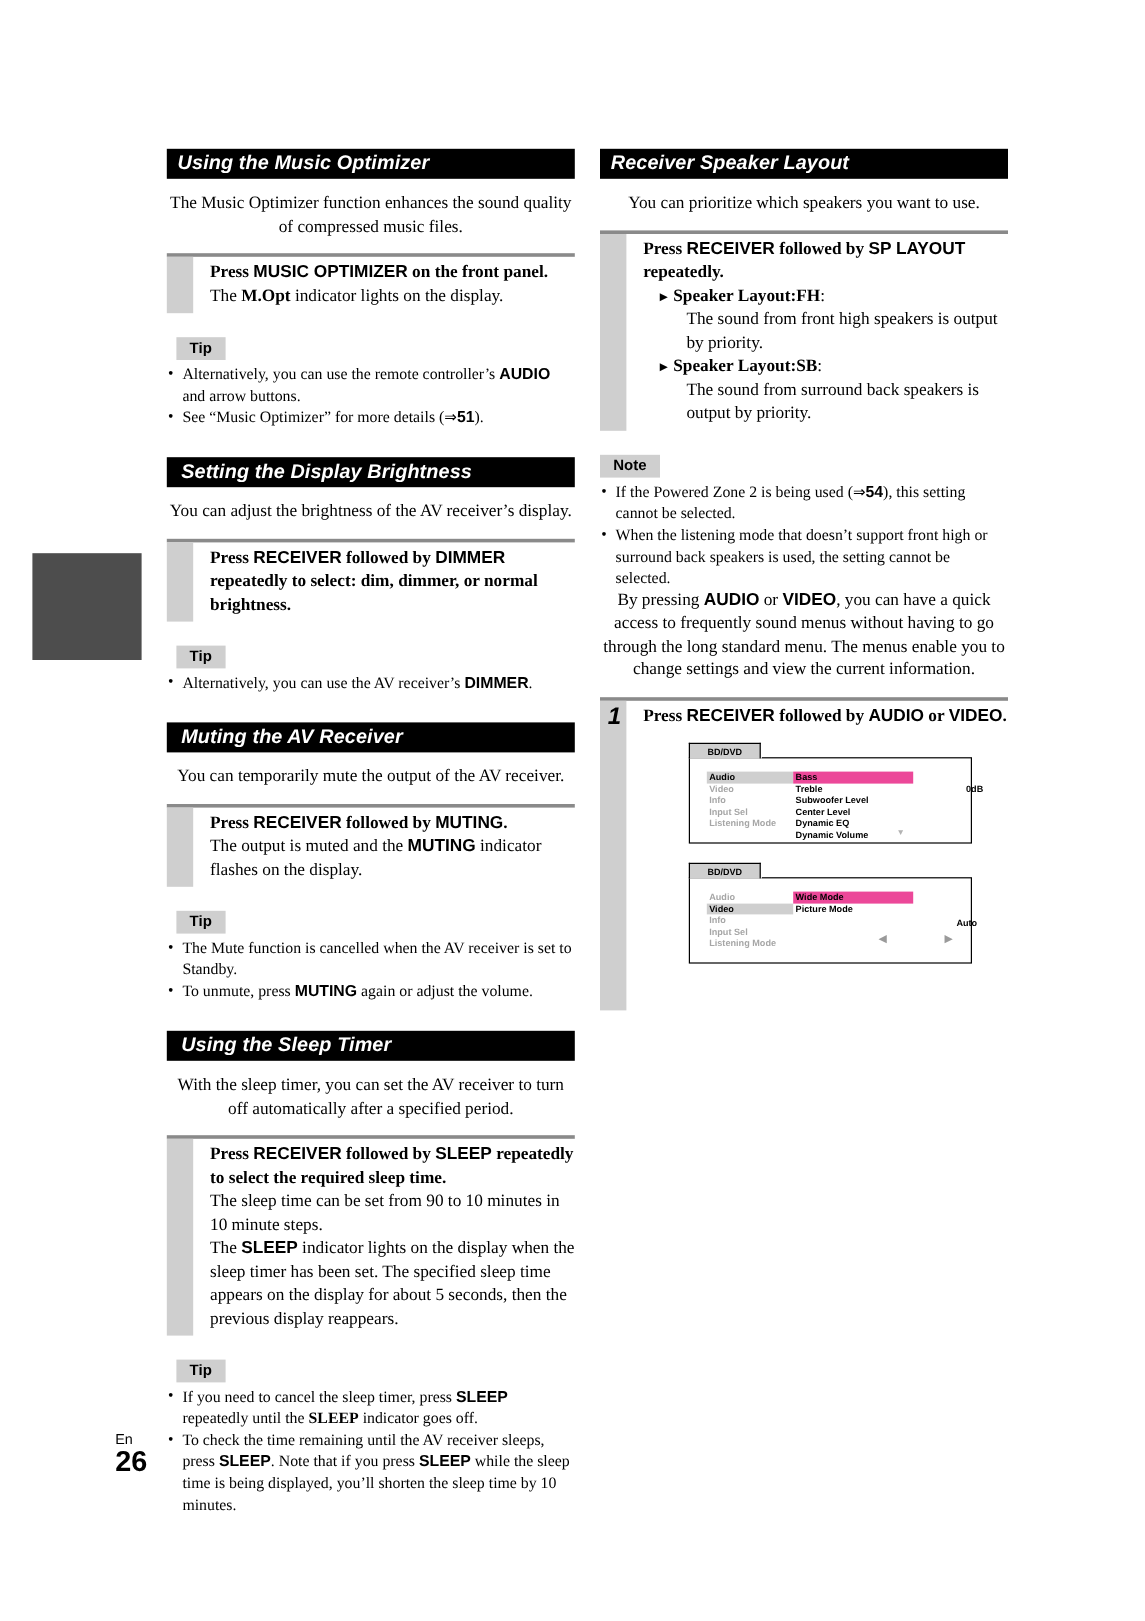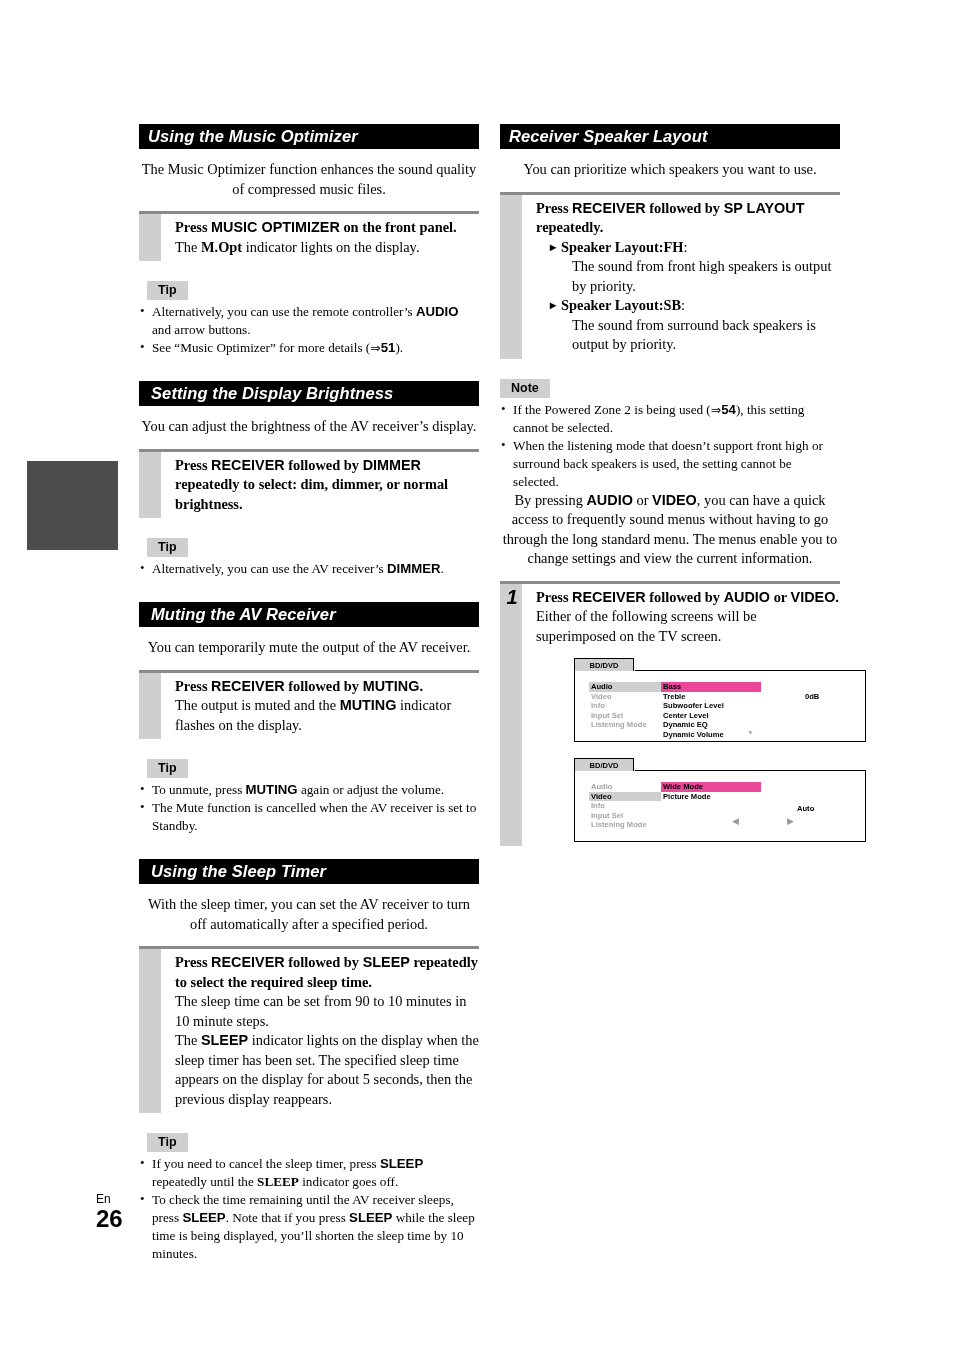--- a/index.html
+++ b/index.html
@@ -184,21 +184,21 @@
   }
   .arrow {
     font-family: "DejaVu Sans", sans-serif;
     font-size: 12.5px;
   }
 
   
   .osd {
     position: relative;
     margin: 12px 0 0 38px;
-    width: 292px;
+    width: 236px;
   }
   .osd-tab {
     width: 60px;
     height: 13px;
     border: 1px solid #000;
     border-bottom: none;
     background: #cfcfcf;
     font-family: "Liberation Sans", sans-serif;
     font-weight: bold;
     font-size: 7.5px;
@@ -338,22 +338,22 @@
     <p class="body">You can temporarily mute the output of the AV receiver.</p>
 
     <div class="instr">
       <div class="sidebar"></div>
       <div class="lead"><span>Press </span><span class="sans-b">RECEIVER</span><span> followed by </span><span class="sans-b">MUTING</span><span>.</span></div>
       <div class="sub"><span>The output is muted and the </span><b class="sans-b">MUTING</b><span> indicator flashes on the display.</span></div>
     </div>
 
     <div class="badge">Tip</div>
     <ul class="bul">
+      <li><span>The Mute function is cancelled when the AV receiver is set to Standby.</span></li>
       <li><span>To unmute, press </span><span class="sans-b">MUTING</span><span> again or adjust the volume.</span></li>
-      <li><span>The Mute function is cancelled when the AV receiver is set to Standby.</span></li>
     </ul>
 
     
     <div class="section-bar gap-top">Using the Sleep Timer</div>
     <p class="body">With the sleep timer, you can set the AV receiver to turn off automatically after a specified period.</p>
 
     <div class="instr">
       <div class="sidebar"></div>
       <div class="lead"><span>Press </span><span class="sans-b">RECEIVER</span><span> followed by </span><span class="sans-b">SLEEP</span><span> repeatedly to select the required sleep time.</span></div>
       <div class="sub">The sleep time can be set from 90 to 10 minutes in 10 minute steps.</div>
@@ -395,21 +395,20 @@
       <li><span>When the listening mode that doesn’t support front high or surround back speakers is used, the setting cannot be selected.</span></li>
     </ul>
 
     
     <p class="body"><span>By pressing </span><span class="sans-b">AUDIO</span><span> or </span><span class="sans-b">VIDEO</span><span>, you can have a quick access to frequently sound menus without having to go through the long standard menu. The menus enable you to change settings and view the current information.</span></p>
 
     <div class="instr" style="min-height:250px">
       <div class="sidebar"></div>
       <div class="stepnum">1</div>
       <div class="lead"><span>Press </span><span class="sans-b">RECEIVER</span><span> followed by </span><span class="sans-b">AUDIO</span><span> or </span><span class="sans-b">VIDEO</span><span>.</span></div>
-      <div class="sub">Either of the following screens will be superimposed on the TV screen.</div>
 
       <div class="osd">
         <div class="osd-tab">BD/DVD</div>
         <div class="osd-box">
           <div class="osd-left">
             <div class="osd-row active">Audio</div>
             <div class="osd-row">Video</div>
             <div class="osd-row">Info</div>
             <div class="osd-row">Input Sel</div>
             <div class="osd-row">Listening Mode</div>

